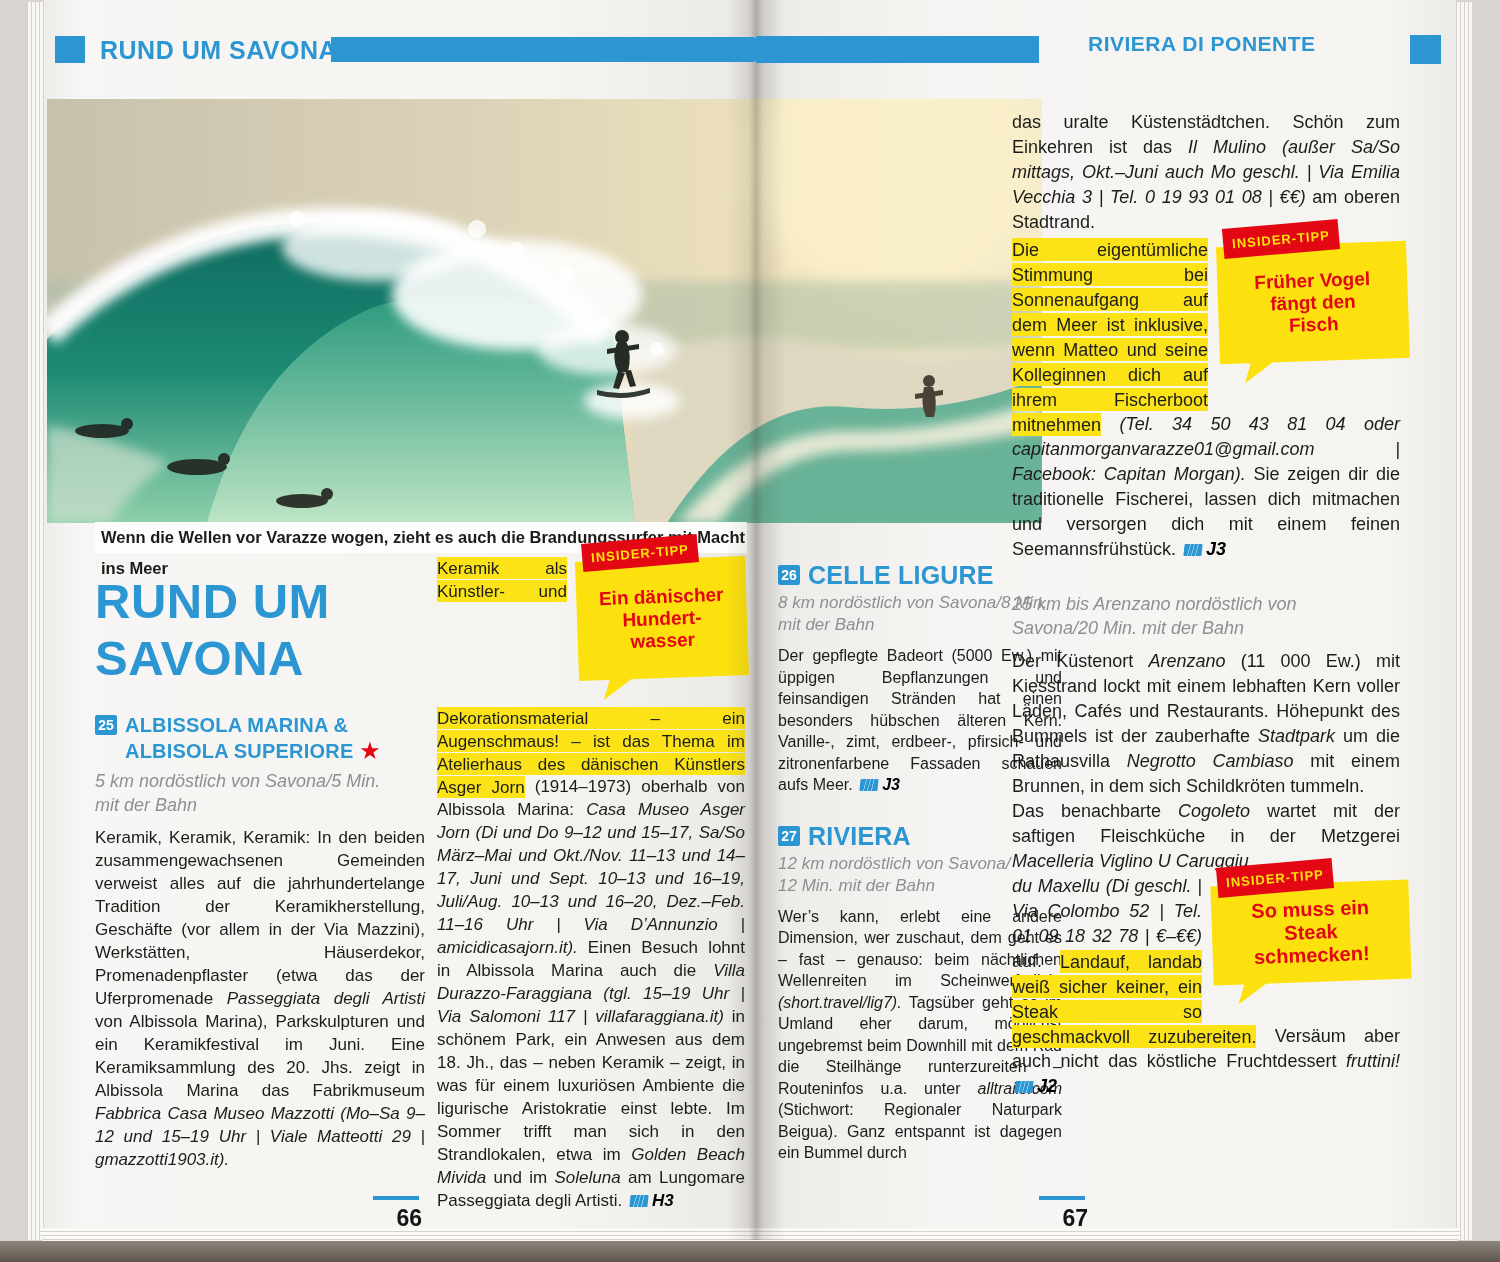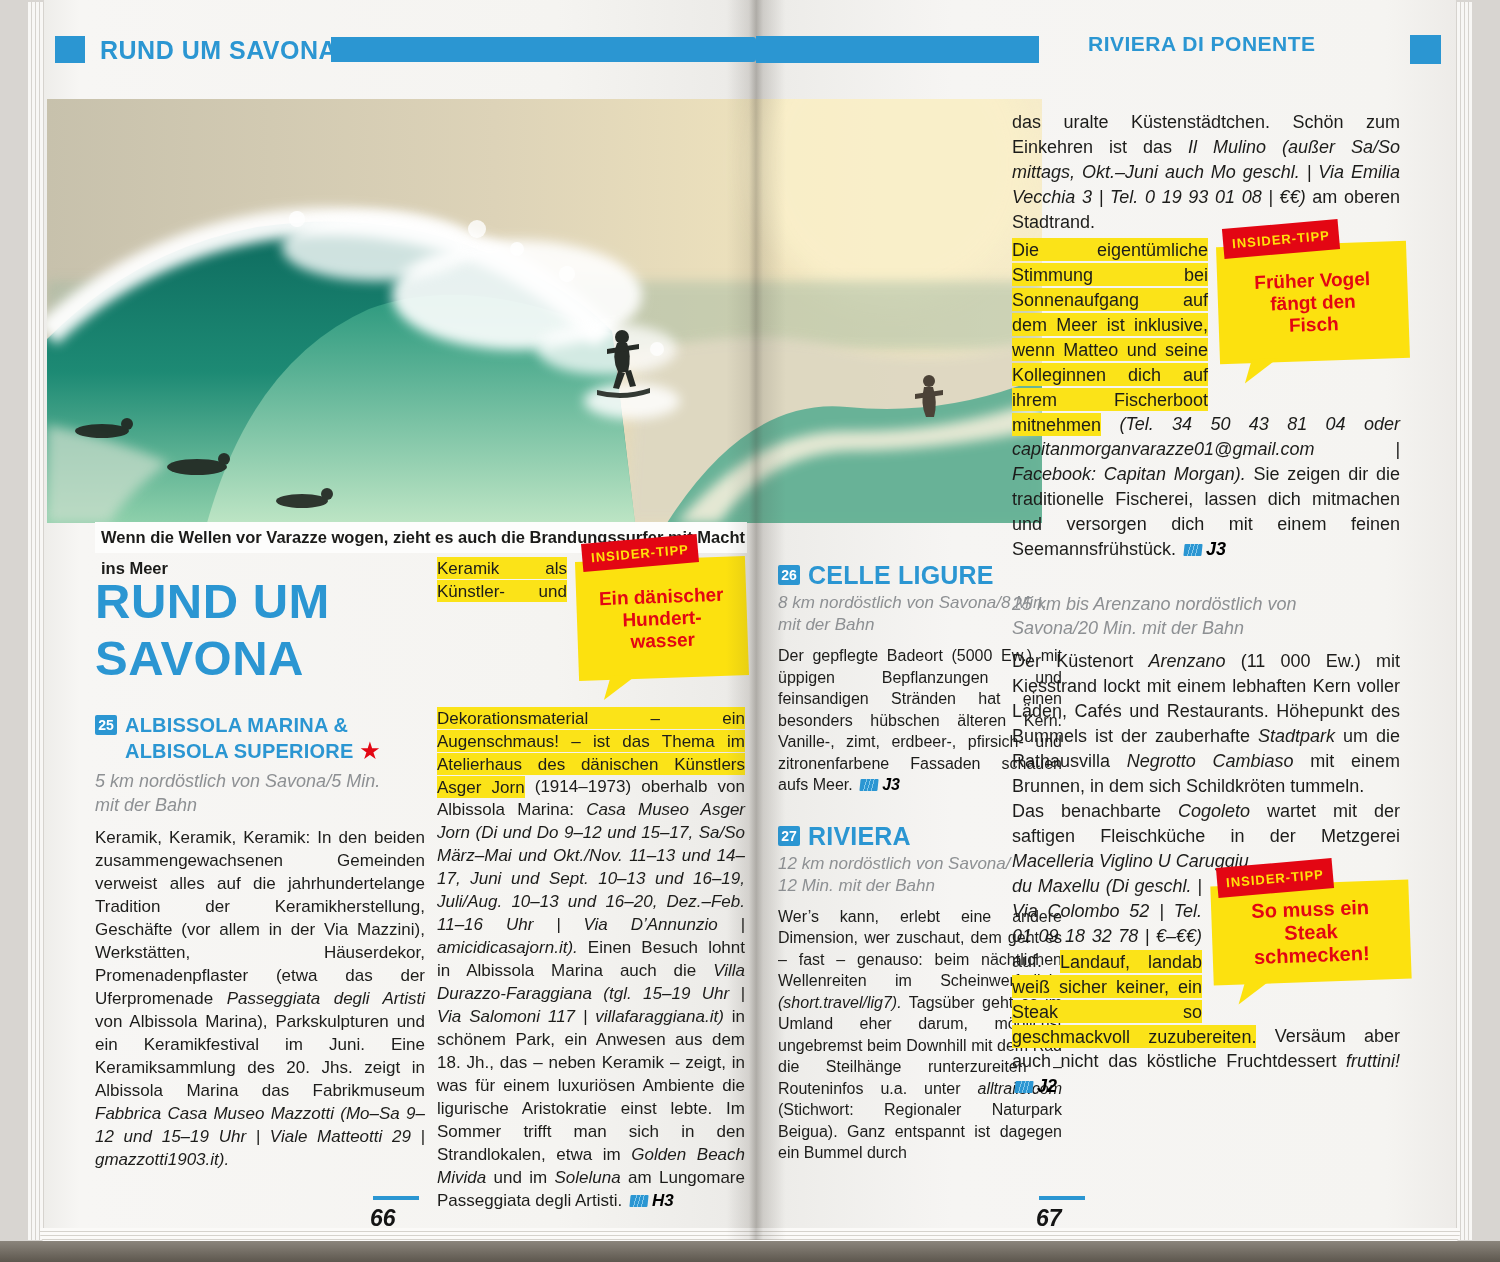--- a/index.html
+++ b/index.html
@@ -78,21 +78,21 @@
   .tip-label { position:absolute; top:-11px; left:5px; z-index:2; background:#e30613; color:#ffe10a;
                font-size:13px; font-weight:700; letter-spacing:1px; padding:3px 9px 2px; transform:rotate(-5deg); white-space:nowrap; }
   .tip-bubble { position:absolute; top:9px; left:0; right:0; bottom:24px; background:#fce10f; color:#e30613;
                 font-weight:800; font-size:19px; line-height:22px; text-align:center; display:flex; align-items:center;
                 justify-content:center; white-space:pre-line; transform:rotate(-2deg); padding:10px 6px; }
   .tip-bubble::after { content:""; position:absolute; left:28px; bottom:-20px; width:0; height:0;
                        border-top:24px solid #fce10f; border-right:26px solid transparent; transform:skewX(-18deg); }
   .tip3 .tip-bubble { font-size:20px; line-height:23px; }
 
   
-  .pn { position:absolute; width:52px; text-align:left; z-index:6;font-style:italic; }
+  .pn { position:absolute; width:52px; text-align:right; z-index:6; }
   .pn-left  { left:370px;  top:1196px; }
   .pn-right { left:1036px; top:1196px; }
   .pn-line { width:46px; height:4px; background:#2b96d2; margin:0 auto 5px; }
   .pn-text { font-size:23px; font-weight:700; color:#141414; }
 </style>
 </head>
 <body>
 
 <div class="canvas">
 

